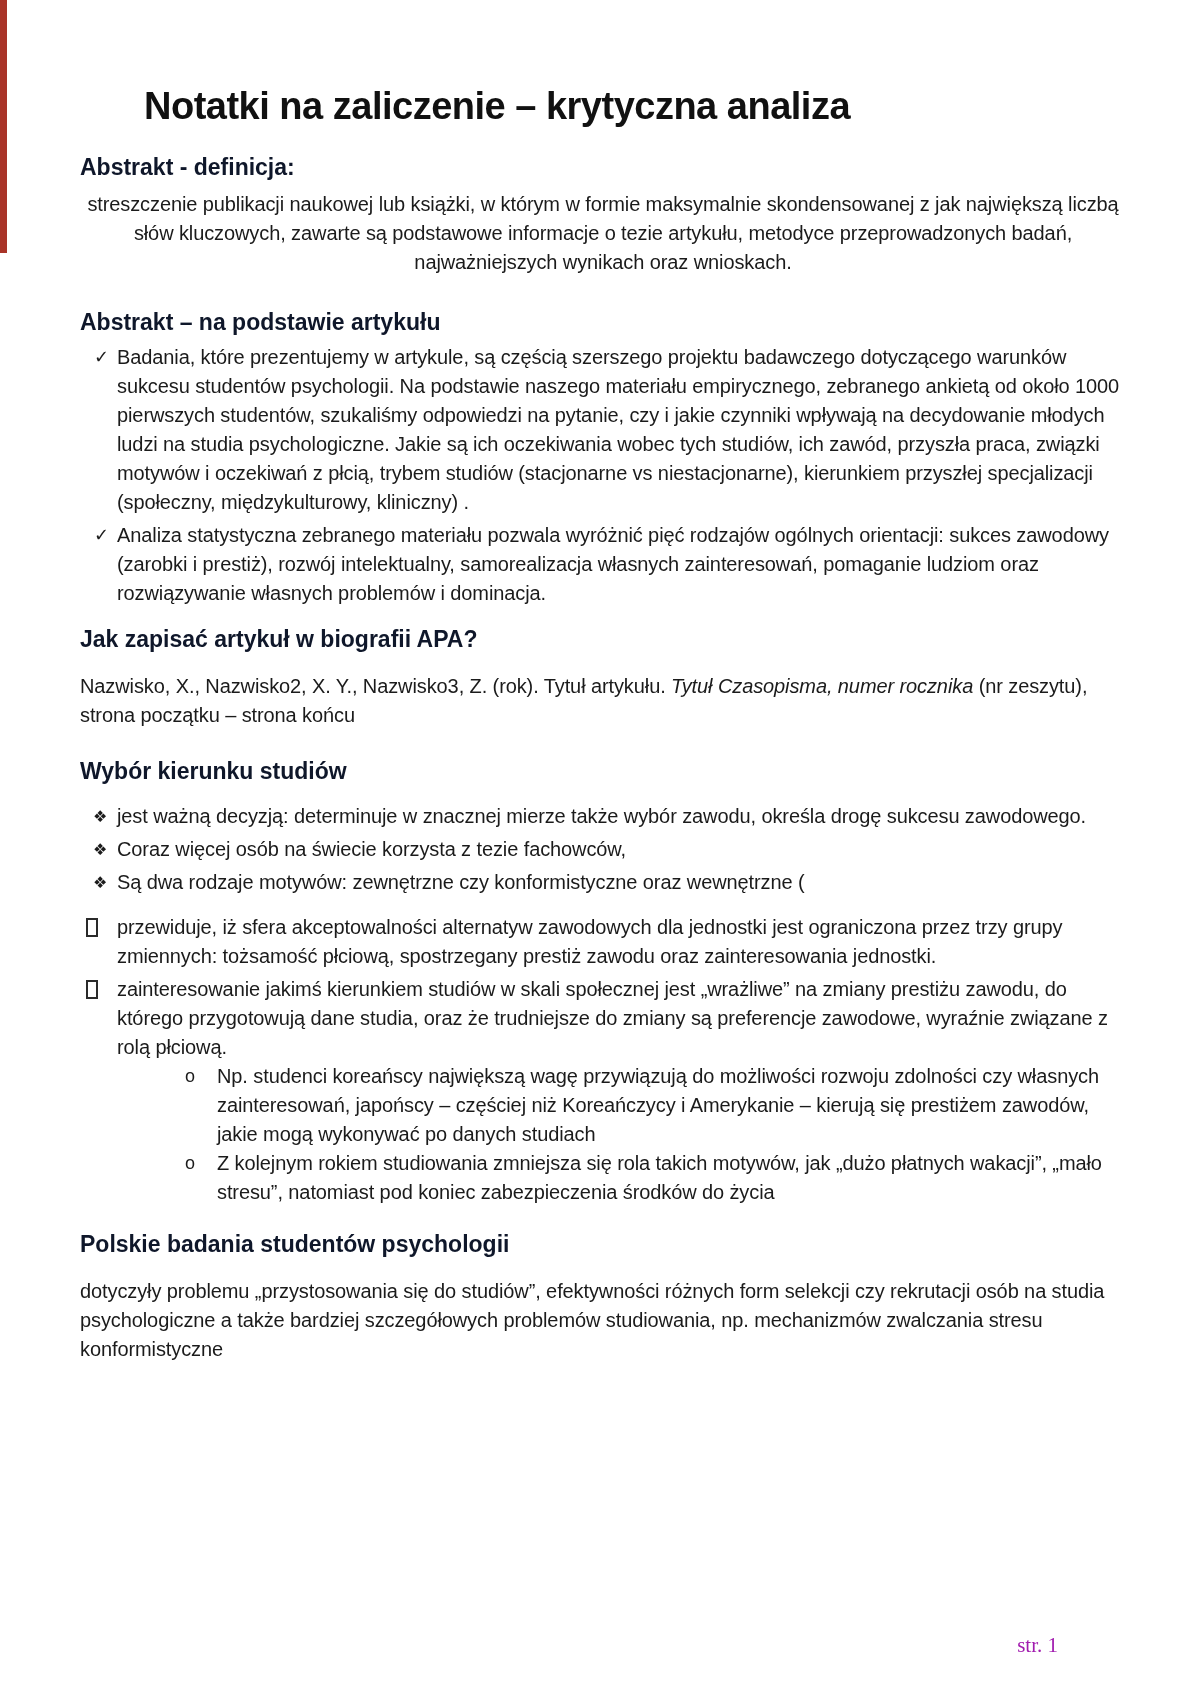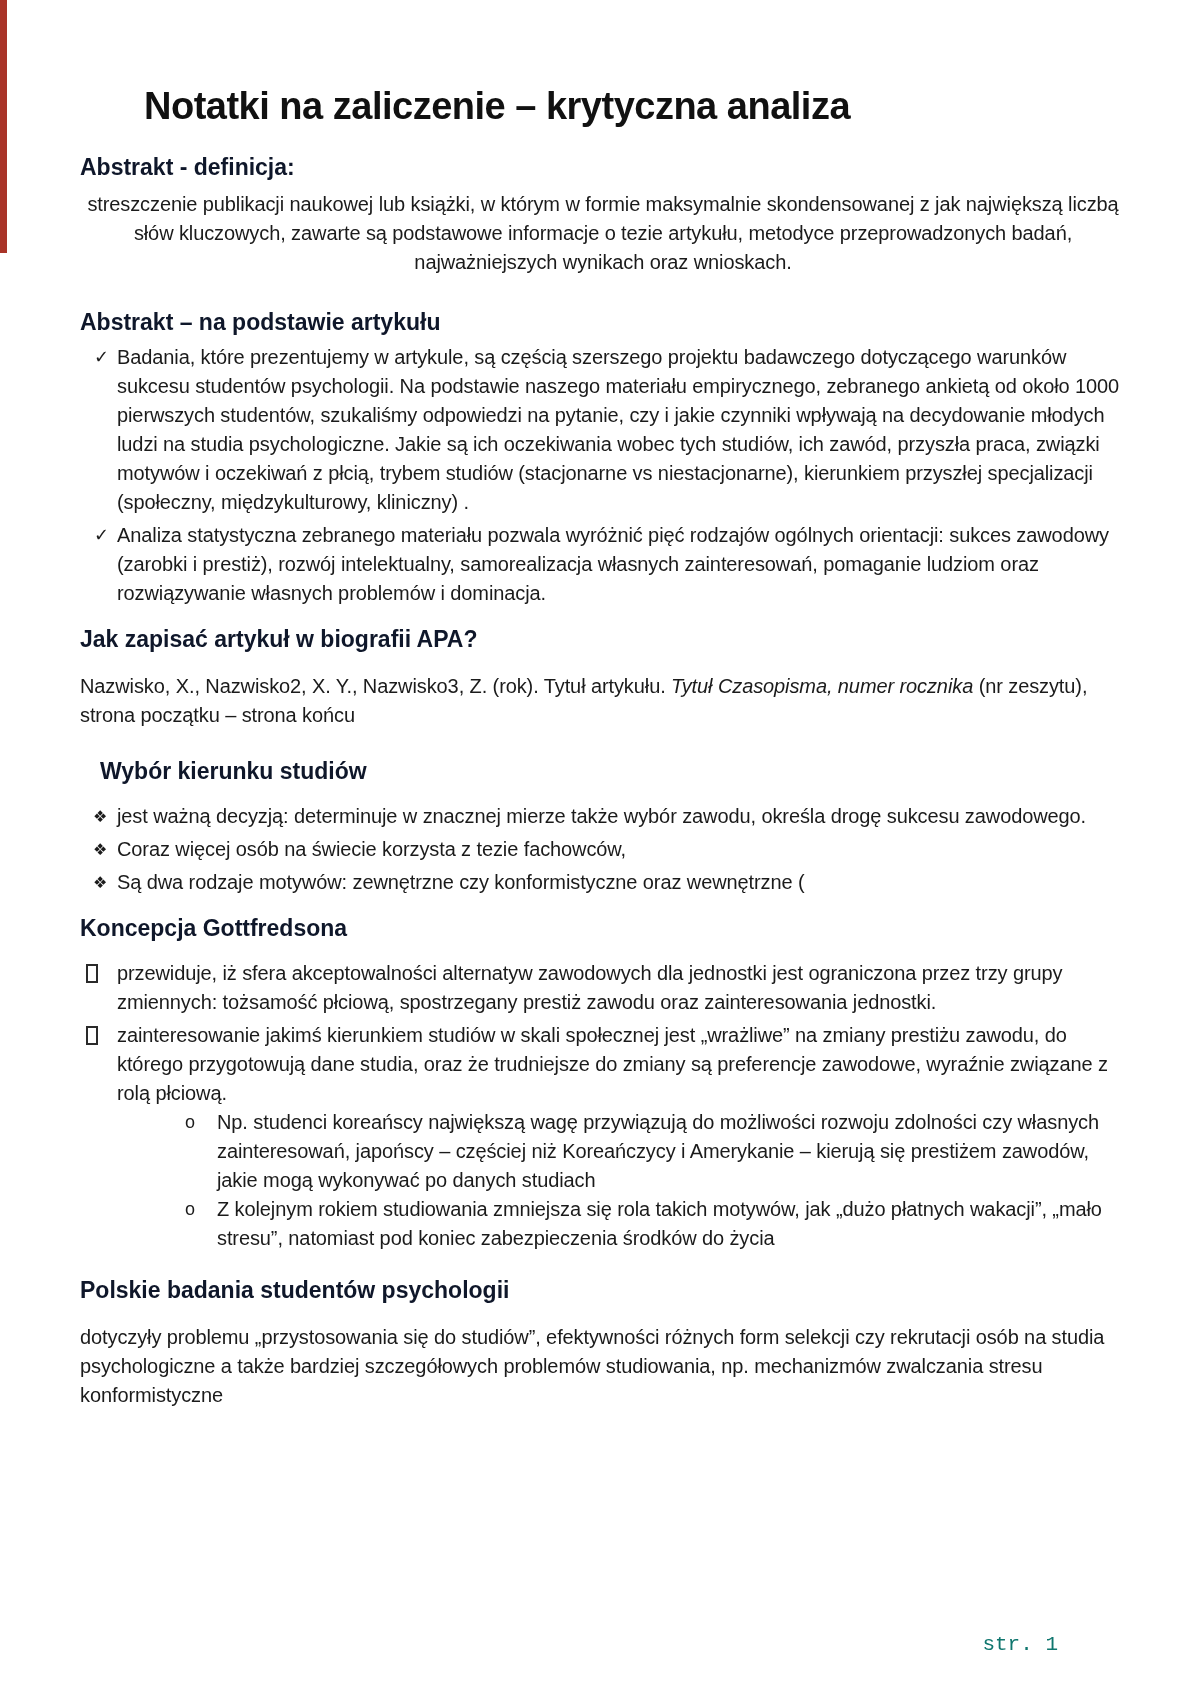--- a/index.html
+++ b/index.html
@@ -39,21 +39,21 @@
   h2 {
     font-size: 23px;
     font-weight: bold;
     line-height: 30px;
     margin: 0;
     color: #0f172a;
   }
   .h-def   { margin-top: 20px; }
   .h-art   { margin-top: 30px; }
   .h-apa   { margin-top: 16px; }
-  .h-wyb   { margin-top: 26px; margin-left: 20px; }
+  .h-wyb   { margin-top: 26px; }
   .h-got   { margin-top: 16px; }
   .h-pol   { margin-top: 22px; }
   p {
     font-size: 20px;
     line-height: 29px;
     margin: 0;
     letter-spacing: -0.1px;
   }
   .p-def { margin-top: 8px; text-align: center; }
   .p-apa { margin-top: 18px; }
@@ -89,23 +89,23 @@
     position: absolute;
     left: 68px; top: 0;
     font-size: 18px;
     line-height: 29px;
   }
   .cite-italic { font-style: italic; }
   .footer {
     position: absolute;
     top: 1633px;
     right: 142px;
-    font-family: Liberation Mono, monospace;
+    font-family: Liberation Serif, serif;
     font-size: 21px;
-    color: #0f766e;
+    color: #a21caf;
   }
 </style>
 </head>
 <body>
 
 <div class="page">
 
   <div class="edge-bar" style="background: rgb(169, 52, 40);"></div>
 
   <div class="content">
@@ -139,21 +139,20 @@
       <li>
         <span class="marker marker-diamond">❖</span>
         <span>Coraz więcej osób na świecie korzysta z tezie fachowców,</span>
       </li>
       <li>
         <span class="marker marker-diamond">❖</span>
         <span>Są dwa rodzaje motywów: zewnętrzne czy konformistyczne oraz wewnętrzne (</span>
       </li>
     </ul>
 
-    <h2 class="h-got">Koncepcja Gottfredsona</h2>
     <ul class="lst lst-box">
       <li>
         <span class="marker-box"></span>
         <span>przewiduje, iż sfera akceptowalności alternatyw zawodowych dla jednostki jest ograniczona przez trzy grupy zmiennych: tożsamość płciową, spostrzegany prestiż zawodu oraz zainteresowania jednostki.</span>
       </li>
       <li>
         <span class="marker-box"></span>
         <span>zainteresowanie jakimś kierunkiem studiów w skali społecznej jest „wrażliwe” na zmiany prestiżu zawodu, do którego przygotowują dane studia, oraz że trudniejsze do zmiany są preferencje zawodowe, wyraźnie związane z rolą płciową.</span>
         <ul class="sublist">
           <li>

